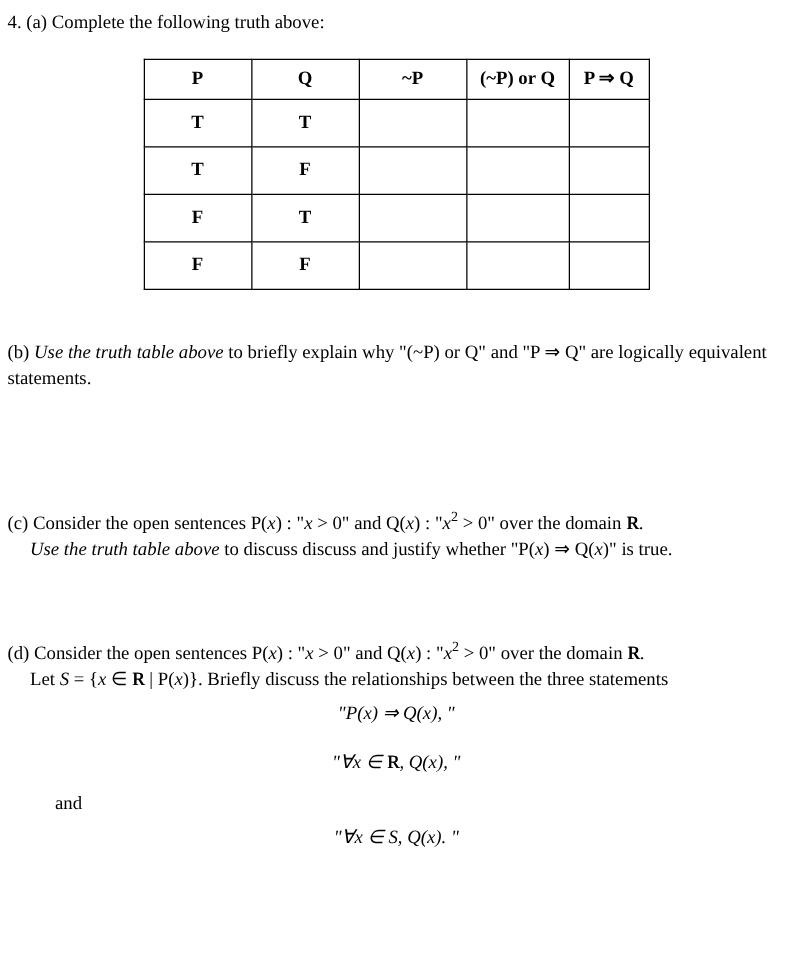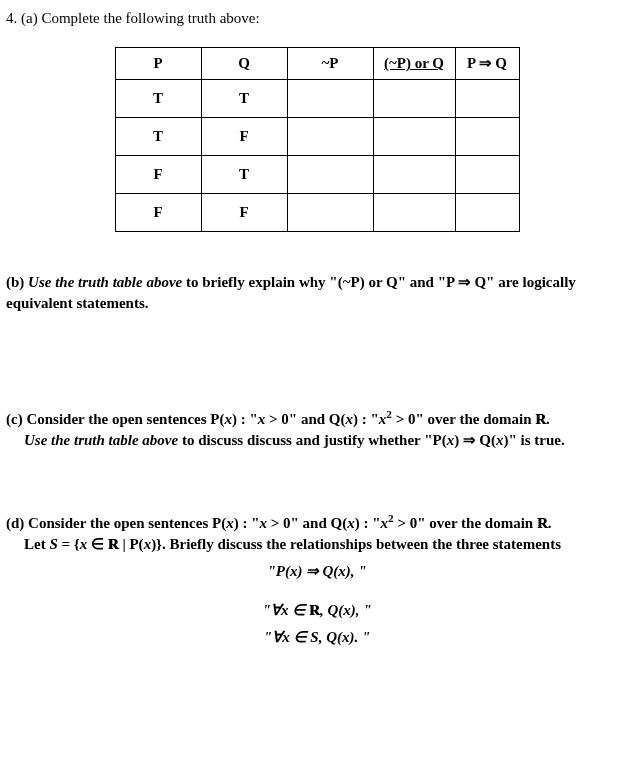--- a/index.html
+++ b/index.html
@@ -28,25 +28,24 @@
       text-align: center;
       font-family: 'Times New Roman', Times, serif;
       font-weight: bold;
       font-size: 15px;
       padding: 0;
     }
     th { height: 32px; }
     td { height: 38px; }
     .col-pq { width: 86px; }
     .col-np { width: 86px; }
-    .col-or { width: 82px; text-decoration: underline; }
+    .col-or { width: 82px; }
     .col-imp { width: 64px; }
     .part {
       margin-bottom: 12px;
-      font-weight: bold;
     }
     .part-b { margin-bottom: 95px; }
     .part-c { margin-bottom: 62px; }
     .indent { margin-left: 18px; }
     .italic { font-style: italic; }
     .center-line {
       text-align: center;
       margin: 6px 0;
     }
     .and-label {
@@ -142,16 +141,17 @@
   </div>
   <div class="indent">
     <span>Let </span><span class="italic">S</span><span>  =  {</span><span class="italic">x</span><span> ∈  </span><span class="dblR">R</span><span> | P(</span><span class="italic">x</span><span>)}. Briefly discuss the relationships between the three statements</span>
   </div>
   <div class="center-line italic">
     <span>"P(x) ⇒ Q(x), "</span>
   </div>
   <div class="center-line italic" style="margin-top:18px;">
     <span>"∀</span><span>x</span><span> ∈ </span><span style="font-style:normal;"><span class="dblR">R</span></span><span>, Q(</span><span>x</span><span>), "</span>
   </div>
+  <div class="and-label">and</div>
   <div class="center-line italic">
     <span>"∀</span><span>x</span><span> ∈ </span><span>S</span><span>, Q(</span><span>x</span><span>). "</span>
   </div>
 </div>
 
 </body></html>

